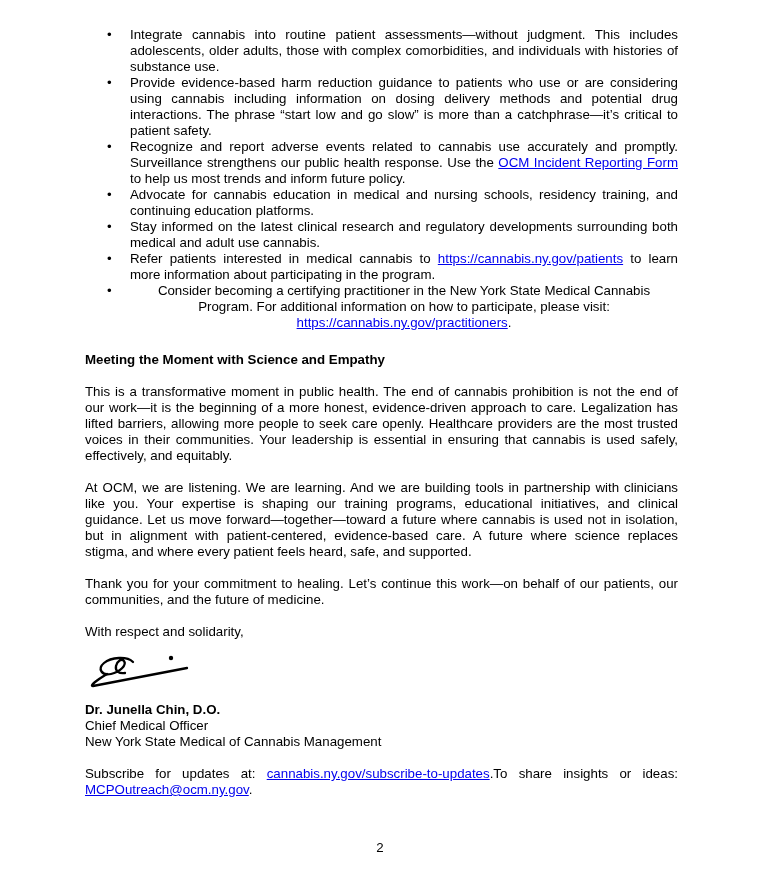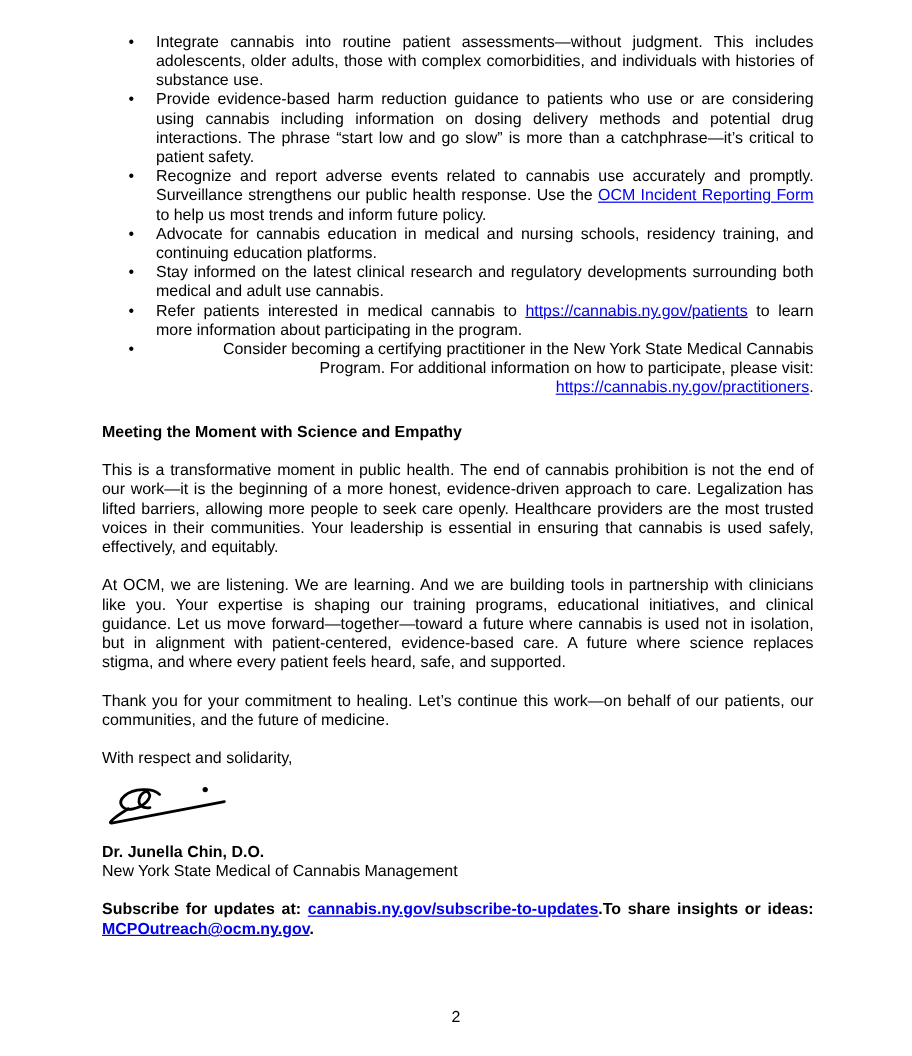--- a/index.html
+++ b/index.html
@@ -13,27 +13,27 @@
     font-size: 13.3px;
     line-height: 16px;
     color: #000000;
     padding: 27px 82px 0 85px;
     overflow: hidden;
   }
   a { color: var(--link-color, #0000EE); text-decoration: underline; cursor: pointer; }
   .bullet-row { display: flex; }
   .bullet-marker { flex: 0 0 23px; margin-left: 22px; }
   .bullet-text { flex: 1; text-align: justify; }
-  .bullet-text.left { text-align: right; }
+  .bullet-text.left { text-align: center; }
   .para { text-align: justify; margin-top: 16px; }
   .heading { font-weight: bold; margin-top: 21px; }
   .closing { }
   .signature-svg { display: block; margin: 12px 0 0 4px; }
   .sig-name { font-weight: bold; margin-top: 12px; }
-  .footer-para { text-align: justify; margin-top: 16px; font-weight: bold; }
+  .footer-para { text-align: justify; margin-top: 16px; }
   .page-number { position: absolute; left: 0; right: 0; bottom: 24px; text-align: center; }
 </style>
 </head>
 <body>
 
 <div class="page">
 
   <div>
       <div class="bullet-row">
         <span class="bullet-marker">•</span>
@@ -75,19 +75,20 @@
 
   <div class="para closing">With respect and solidarity,</div>
 
   <svg class="signature-svg" width="105" height="38" viewBox="0 0 105 38" fill="none" xmlns="http://www.w3.org/2000/svg">
     <path d="M44,10 C38,4 22,5 15,11 C8,17 13,24 22,22 C31,20 38,13 35,9 C33,6 28,9 27,14 C26,19 30,22 36,21" stroke="#000000" stroke-width="2.3" stroke-linecap="round" fill="none"></path>
     <path d="M18,22 C8,28 0,34 4,34 C14,32 55,24 98,16" stroke="#000000" stroke-width="2.3" stroke-linecap="round" fill="none"></path>
     <circle cx="82" cy="6" r="2.2" fill="#000000"></circle>
   </svg>
 
   <div class="sig-name">Dr. Junella Chin, D.O.</div>
+  <div>Chief Medical Officer</div>
   <div>New York State Medical of Cannabis Management</div>
 
   <div class="footer-para"><span>Subscribe for updates at: </span><a href="#">cannabis.ny.gov/subscribe-to-updates</a><span>.To share insights or ideas: </span><a href="#">MCPOutreach@ocm.ny.gov</a><span>.</span></div>
 
   <div class="page-number">2</div>
 
 </div>
 
 </body></html>

